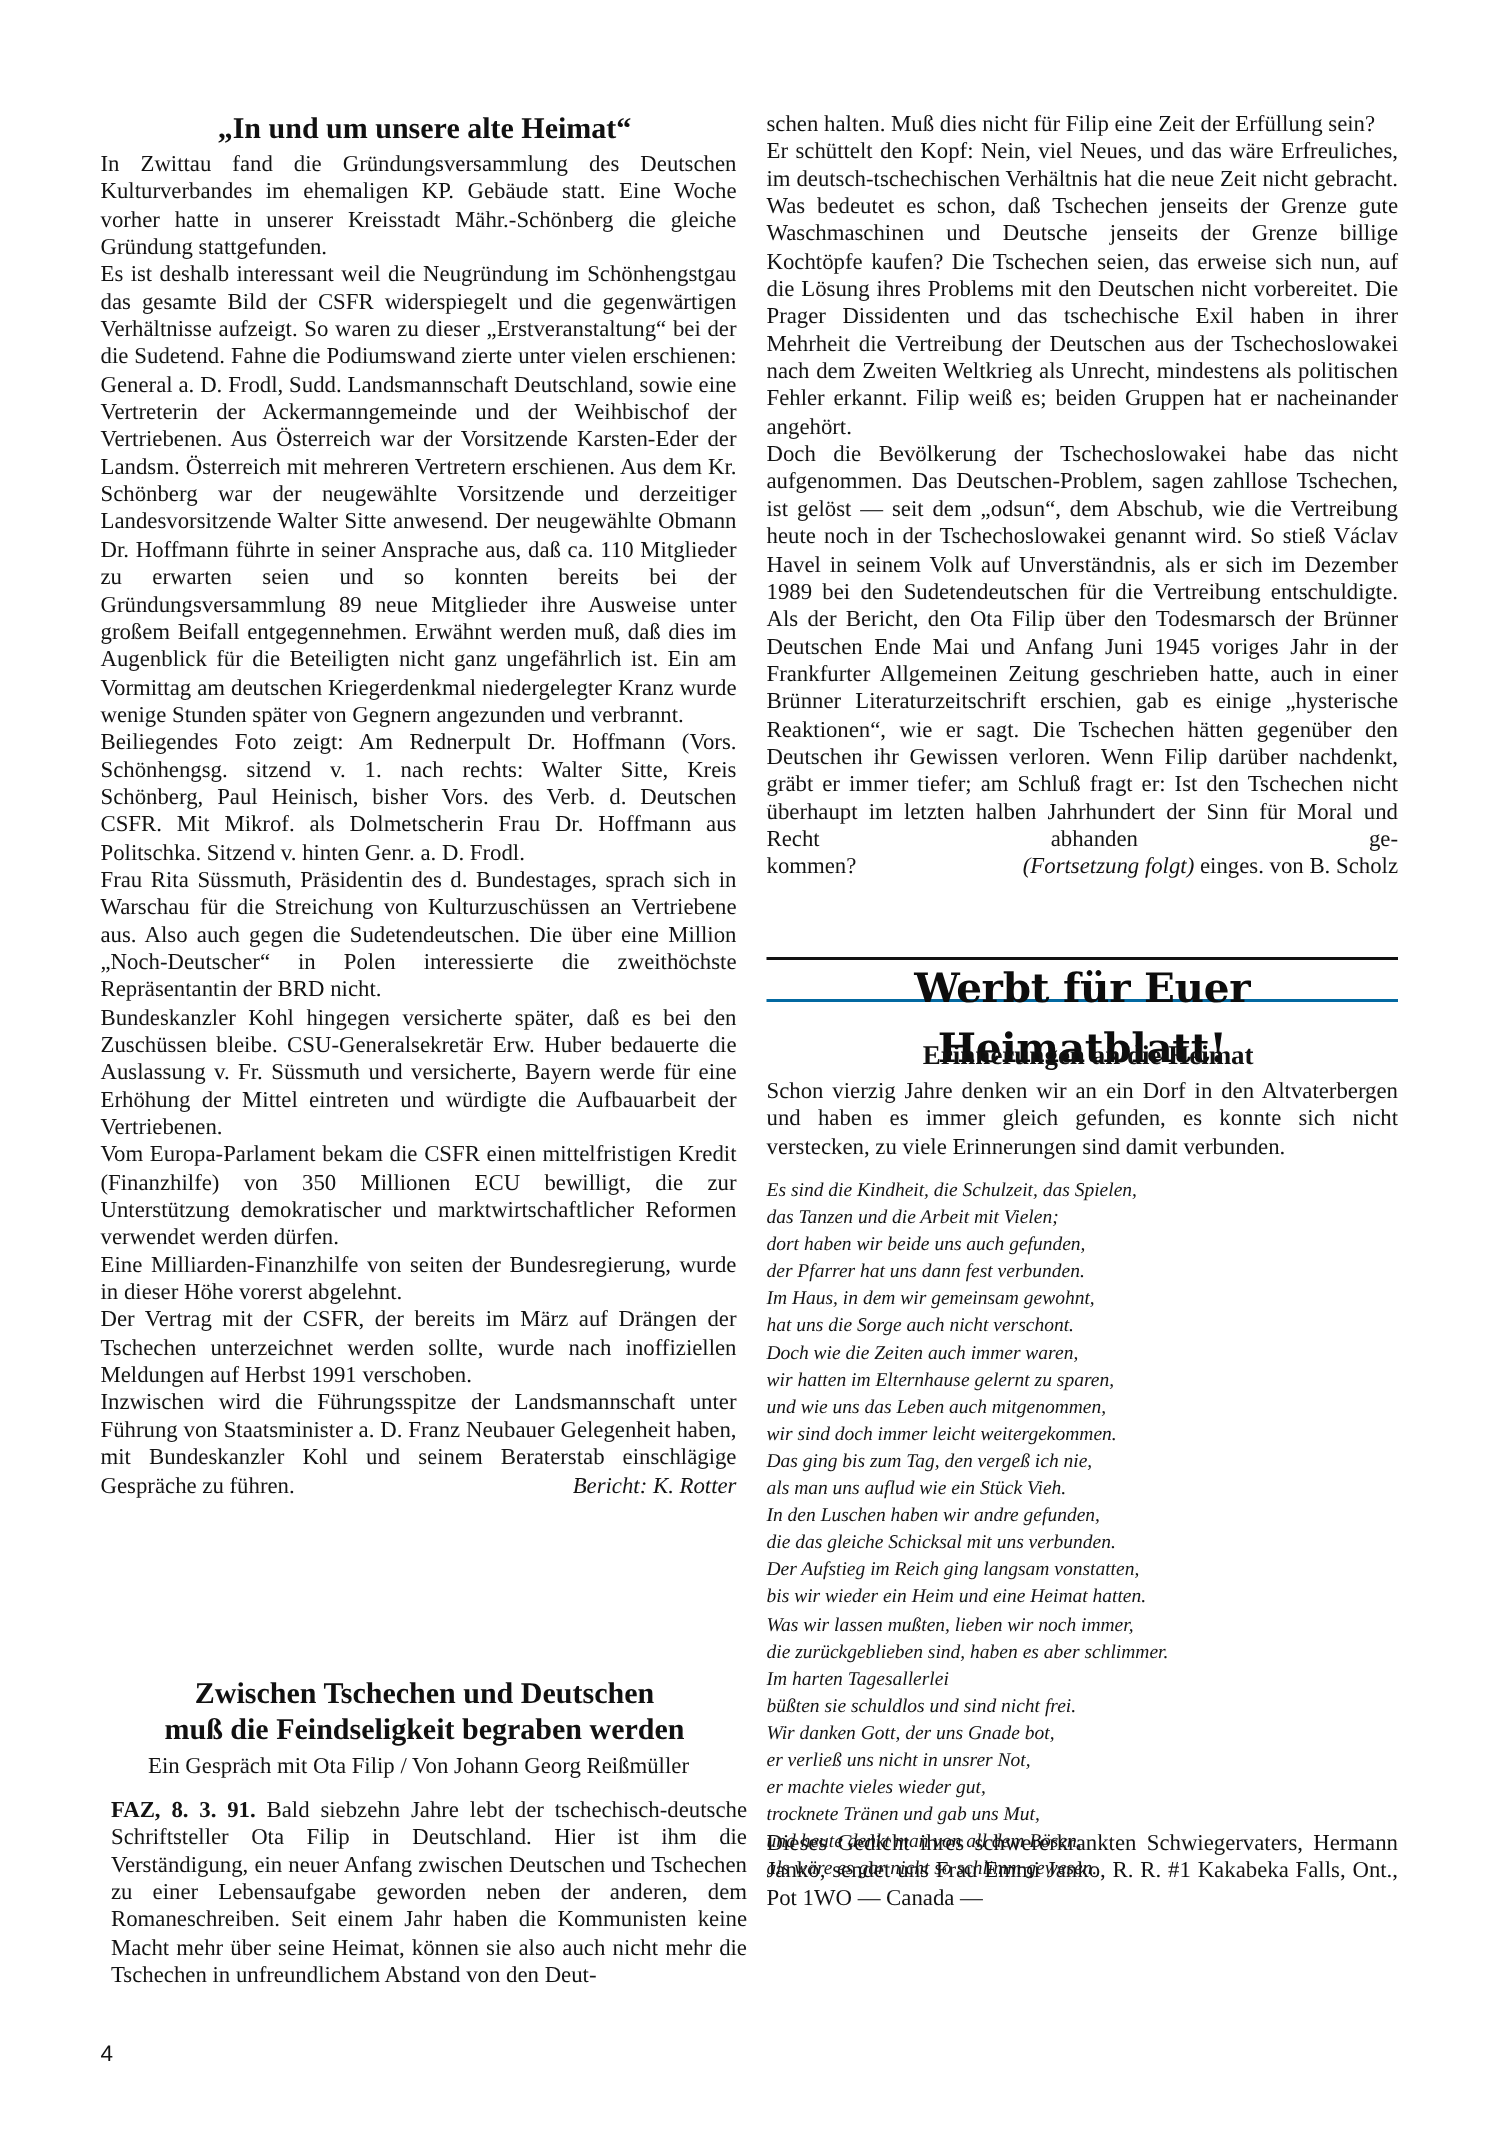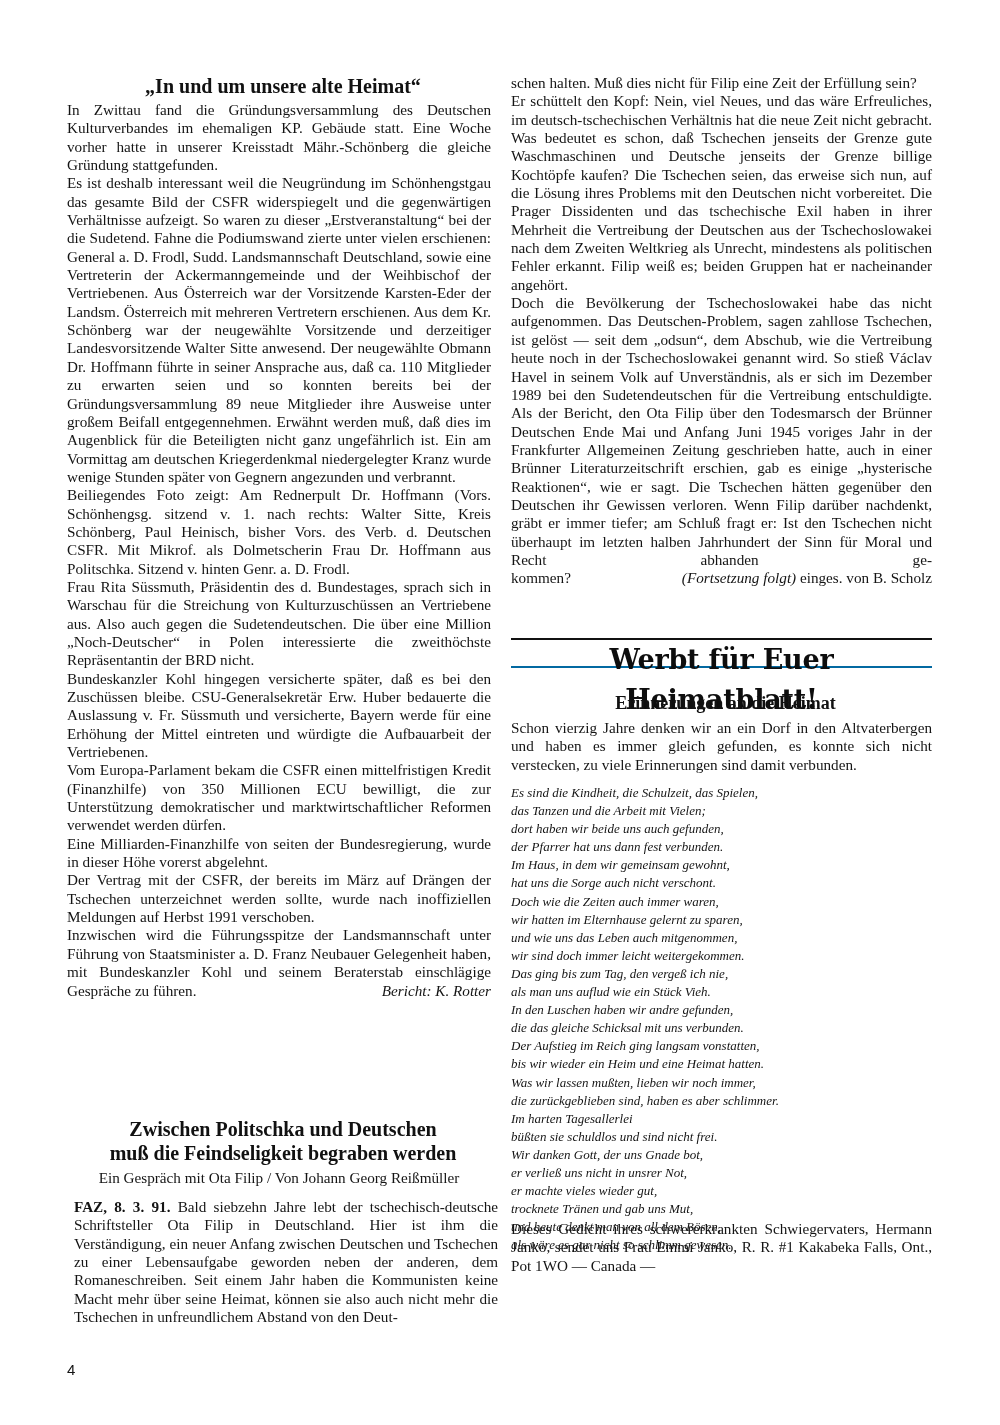--- a/index.html
+++ b/index.html
@@ -44,21 +44,21 @@
     <p>Frau Rita Süssmuth, Präsidentin des d. Bundestages, sprach sich in Warschau für die Streichung von Kulturzuschüssen an Vertriebene aus. Also auch gegen die Sudetendeutschen. Die über eine Million „Noch-Deutscher“ in Polen interessierte die zweithöchste Repräsentantin der BRD nicht.</p>
     <p>Bundeskanzler Kohl hingegen versicherte später, daß es bei den Zuschüssen bleibe. CSU-Generalsekretär Erw. Huber bedauerte die Auslassung v. Fr. Süssmuth und versicherte, Bayern werde für eine Erhöhung der Mittel eintreten und würdigte die Aufbauarbeit der Vertriebenen.</p>
     <p>Vom Europa-Parlament bekam die CSFR einen mittelfristigen Kredit (Finanzhilfe) von 350 Millionen ECU bewilligt, die zur Unterstützung demokratischer und marktwirtschaftlicher Reformen verwendet werden dürfen.</p>
     <p>Eine Milliarden-Finanzhilfe von seiten der Bundesregierung, wurde in dieser Höhe vorerst abgelehnt.</p>
     <p>Der Vertrag mit der CSFR, der bereits im März auf Drängen der Tschechen unterzeichnet werden sollte, wurde nach inoffiziellen Meldungen auf Herbst 1991 verschoben.</p>
     <p>Inzwischen wird die Führungsspitze der Landsmannschaft unter Führung von Staatsminister a. D. Franz Neubauer Gelegenheit haben, mit Bundeskanzler Kohl und seinem Beraterstab einschlägige Gespräche zu führen.</p>
     <span class="byline-right" style="font-size:15.2px;line-height:18.35px;margin-top:-18.35px;">Bericht: K. Rotter</span>
   </div>
 
   <h2 class="h-second">
-    <span>Zwischen Politschka und Deutschen</span><br>
+    <span>Zwischen Tschechen und Deutschen</span><br>
     <span>muß die Feindseligkeit begraben werden</span>
   </h2>
   <div class="subtitle">Ein Gespräch mit Ota Filip / Von Johann Georg Reißmüller</div>
   <div class="art2">
     <p><span class="src">FAZ, 8. 3. 91.</span><span> Bald siebzehn Jahre lebt der tschechisch-deutsche Schriftsteller Ota Filip in Deutschland. Hier ist ihm die Verständigung, ein neuer Anfang zwischen Deutschen und Tschechen zu einer Lebensaufgabe geworden neben der anderen, dem Romaneschreiben. Seit einem Jahr haben die Kommunisten keine Macht mehr über seine Heimat, können sie also auch nicht mehr die Tschechen in unfreundlichem Abstand von den Deut-</span></p>
   </div>
 </div>
 
 <div class="page-num">4</div>
 

